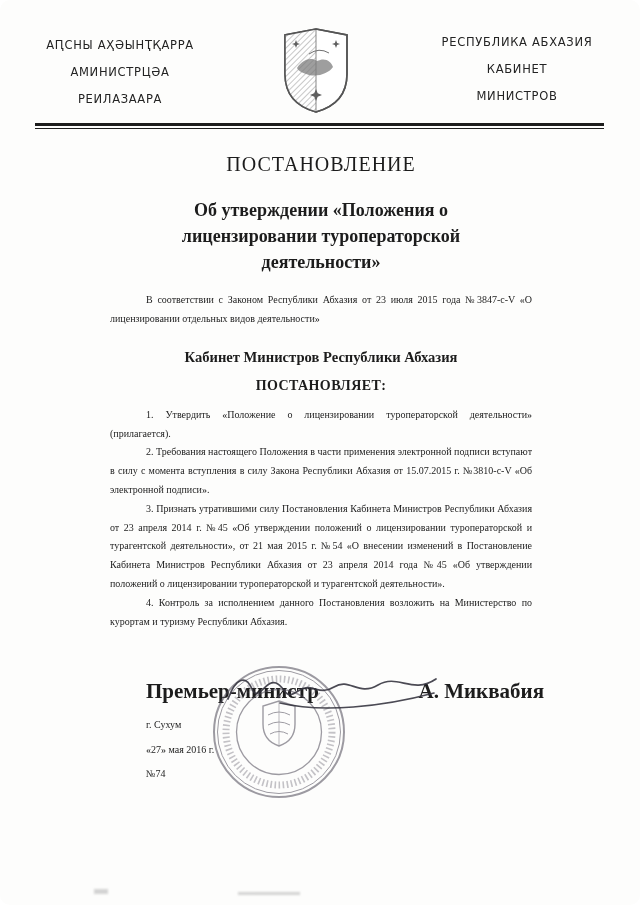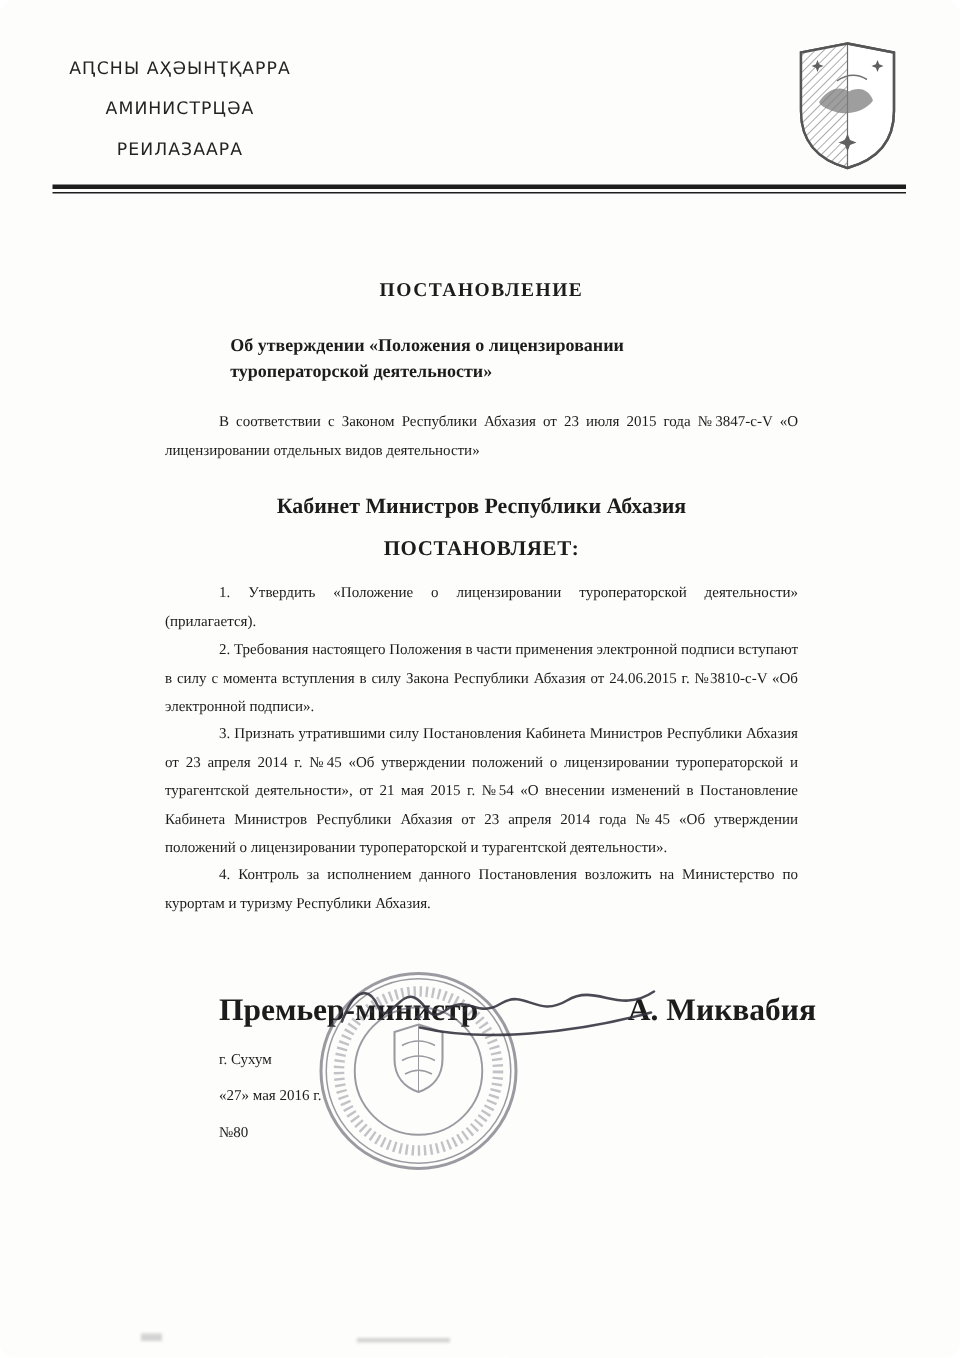--- a/index.html
+++ b/index.html
@@ -33,31 +33,32 @@
   .emblem{width:74px;height:88px;flex:0 0 auto;}
   .rule{
     margin:9px 36px 0 35px;
     height:2px;
     border-top:3px solid #1d1d1d;
     border-bottom:1px solid #1d1d1d;
   }
   
   .doc{margin:0 108px 0 110px;}
   .title{
-    margin-top:56px;
-    text-align:center;
-    font-weight:bold;
-    font-size:13px;
+    margin-top:24px;
+    text-align:center;
+    font-weight:normal;
+    font-size:20px;
     letter-spacing:1px;
   }
   .subtitle{
     margin:21px auto 0;
     max-width:335px;
+    text-align:center;
     font-weight:bold;
-    font-size:12px;
+    font-size:18px;
     line-height:1.45;
   }
   .para{
     margin:0;
     text-align:justify;
     text-indent:36px;
     font-size:10px;
     line-height:18.8px;
   }
   .intro{margin-top:16px;}
@@ -147,36 +148,41 @@
         <line x1="37" y1="3" x2="37" y2="86" stroke="#6b6b6b" stroke-width="0.8"></line>
         <path d="M37 3 L68 9 V48 C68 70 55 81 37 86 C19 81 6 70 6 48 V9 Z" fill="none" stroke="#555555" stroke-width="1.6"></path>
         <polygon transform="translate(17,18)" points="0,-4 1.1,-1.1 4,0 1.1,1.1 0,4 -1.1,1.1 -4,0 -1.1,-1.1" fill="#5f5f5f"></polygon>
         <polygon transform="translate(57,18)" points="0,-4 1.1,-1.1 4,0 1.1,1.1 0,4 -1.1,1.1 -4,0 -1.1,-1.1" fill="#5f5f5f"></polygon>
         <path d="M30 28 Q40 21 50 27" fill="none" stroke="#707070" stroke-width="1"></path>
         <path d="M18 42 C24 33 32 31 38 35 C46 31 52 35 54 41 C50 47 40 51 30 49 C24 47 19 45 18 42 Z" fill="#7e7e7e" opacity="0.75"></path>
         <polygon transform="translate(37,69)" points="0,-6 1.7,-1.7 6,0 1.7,1.7 0,6 -1.7,1.7 -6,0 -1.7,-1.7" fill="#5f5f5f"></polygon>
       </svg>
     </div>
 
+    <div class="hcol right">
+      <div>РЕСПУБЛИКА АБХАЗИЯ</div>
+      <div>КАБИНЕТ</div>
+      <div>МИНИСТРОВ</div>
+    </div>
   </div>
 
   <div class="rule"></div>
 
   <div class="doc">
     <div class="title">ПОСТАНОВЛЕНИЕ</div>
     <div class="subtitle">Об утверждении «Положения о лицензировании туроператорской деятельности»</div>
 
     <p class="para intro">В соответствии с Законом Республики Абхазия от 23 июля 2015 года №3847-с-V «О лицензировании отдельных видов деятельности»</p>
 
     <div class="authority">Кабинет Министров Республики Абхазия</div>
     <div class="resolves">ПОСТАНОВЛЯЕТ:</div>
 
     <div class="body-items">
       <p class="para">1. Утвердить «Положение о лицензировании туроператорской деятельности» (прилагается).</p>
-      <p class="para">2. Требования настоящего Положения в части применения электронной подписи вступают в силу с момента вступления в силу Закона Республики Абхазия от 24.06.2015 г. №3810-с-V «Об электронной подписи».</p>
+      <p class="para">2. Требования настоящего Положения в части применения электронной подписи вступают в силу с момента вступления в силу Закона Республики Абхазия от 15.07.2015 г. №3810-с-V «Об электронной подписи».</p>
       <p class="para">3. Признать утратившими силу Постановления Кабинета Министров Республики Абхазия от 23 апреля 2014 г. №45 «Об утверждении положений о лицензировании туроператорской и турагентской деятельности», от 21 мая 2015 г. №54 «О внесении изменений в Постановление Кабинета Министров Республики Абхазия от 23 апреля 2014 года №45 «Об утверждении положений о лицензировании туроператорской и турагентской деятельности».</p>
       <p class="para">4. Контроль за исполнением данного Постановления возложить на Министерство по курортам и туризму Республики Абхазия.</p>
     </div>
 
     <div class="sig-area">
 
       <svg class="stamp" viewBox="0 0 138 138" xmlns="http://www.w3.org/2000/svg">
         <g stroke="#4e4a58" fill="none">
           <circle cx="69" cy="69" r="65" stroke-width="2"></circle>
           <circle cx="69" cy="69" r="61.5" stroke-width="1"></circle>
@@ -199,21 +205,21 @@
       </svg>
 
       <div class="sig-row">
         <span class="sig-role">Премьер-министр</span>
         <span class="sig-name">А. Миквабия</span>
       </div>
 
       <div class="sig-meta">
         <div>г. Сухум</div>
         <div>«27» мая 2016 г.</div>
-        <div>№80</div>
+        <div>№74</div>
       </div>
     </div>
   </div>
 
   <div class="artifact a1"></div>
   <div class="artifact a2"></div>
 
 </div>
 
 </body></html>

